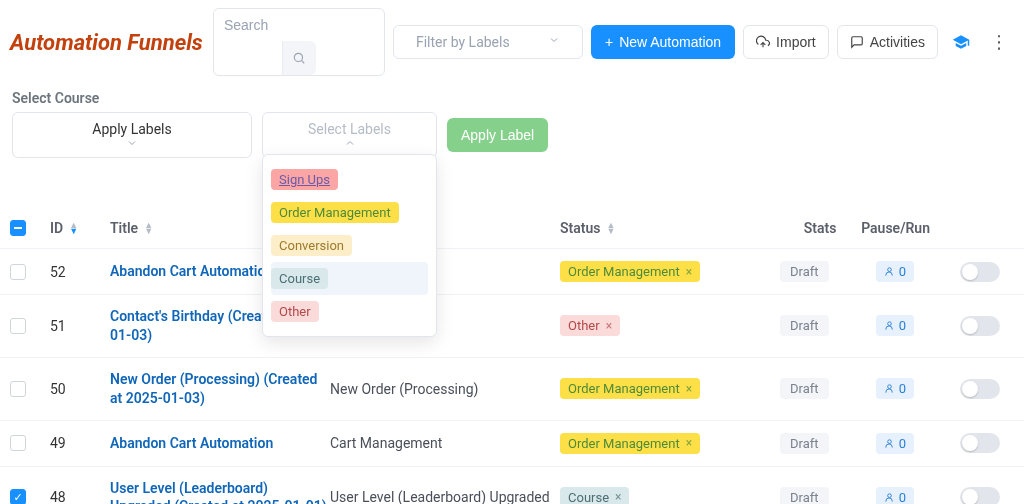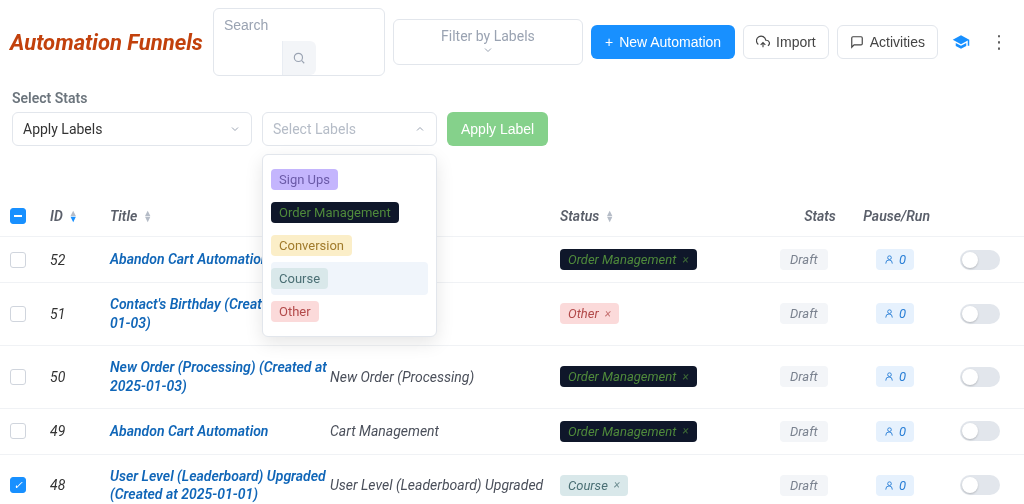--- a/index.html
+++ b/index.html
@@ -3,48 +3,48 @@
 <meta charset="utf-8">
 <style>
   * { box-sizing: border-box; margin: 0; padding: 0; }
   body { font-family: -apple-system, BlinkMacSystemFont, "Segoe UI", Roboto, sans-serif; font-size: 14px; color: #333; background: #fff; width: 1024px; }
   .topbar { display: flex; align-items: center; padding: 8px 10px; gap: 8px; }
   .page-title { font-size: 22px; font-weight: 700; color: #c2410c; margin-right: auto; font-style: italic; }
   .search-wrap { display: flex; align-items: center; border: 1px solid #e2e6ec; border-radius: 6px; background: #fff; flex-direction: column; }
   .search-input { border: none; outline: none; padding: 8px 10px; width: 170px; font-size: 14px; background: transparent; color: #555; }
   .search-input::placeholder { color: #9aa3b2; }
   .search-btn { width: 34px; height: 34px; border: none; border-left: 1px solid #e9edf3; background: #f3f5f8; border-radius: 0 6px 6px 0; display: flex; align-items: center; justify-content: center; color: #9aa3b2; cursor: pointer; }
-  .filter-wrap { display: flex; align-items: center; justify-content: space-between; border: 1px solid #e2e6ec; border-radius: 6px; padding: 8px 22px; width: 190px; color: #9aa3b2; cursor: pointer; flex-direction: column; }
+  .filter-wrap { display: flex; justify-content: space-between; border: 1px solid #e2e6ec; border-radius: 6px; padding: 8px 22px; width: 190px; color: #9aa3b2; cursor: pointer; }
   .btn-primary { background: #1890ff; color: #fff; border: none; border-radius: 6px; padding: 9px 14px; font-size: 14px; display: flex; align-items: center; gap: 6px; cursor: pointer; font-weight: 500; }
   .btn-ghost { background: #fff; color: #444; border: 1px solid #e2e6ec; border-radius: 6px; padding: 8px 12px; font-size: 14px; display: flex; align-items: center; gap: 6px; cursor: pointer; }
   .icon-btn { background: none; border: none; cursor: pointer; color: #1890ff; padding: 6px; display: flex; align-items: center; }
   .dots { color: #555; font-size: 18px; line-height: 1; }
 
   .action-section { padding: 6px 12px 0 12px; }
   .select-action-label { font-size: 14px; color: #6c757d; font-weight: 600; margin-bottom: 6px; }
   .action-row { display: flex; gap: 10px; align-items: center; position: relative; }
-  .select-box { border: 1px solid #e2e6ec; border-radius: 6px; padding: 8px 10px; display: flex; align-items: center; justify-content: space-between; cursor: pointer; background: #fff; }
+  .select-box { border: 1px solid #e2e6ec; border-radius: 6px; padding: 8px 10px; display: flex; align-items: center; justify-content: space-between; cursor: pointer; background: #fff; flex-direction: column; }
   .sb-apply { width: 240px; color: #333; }
   .sb-labels { width: 175px; color: #b5bcc7; }
   .apply-btn { background: #85d18b; color: #fff; border: none; border-radius: 6px; padding: 9px 14px; font-size: 14px; cursor: pointer; font-weight: 500; }
 
   .dropdown { position: absolute; top: 42px; left: 250px; width: 175px; background: #fff; border: 1px solid #e2e6ec; border-radius: 6px; box-shadow: 0 6px 18px rgba(0,0,0,0.1); padding: 8px; z-index: 20; }
   .dd-item { padding: 6px 0; cursor: pointer; }
   .dd-item.hover { background: #f0f5fb; border-radius: 4px; }
 
   .tag { display: inline-flex; align-items: center; border-radius: 4px; padding: 3px 8px; font-size: 13px; gap: 6px; }
   .tag-close { font-size: 12px; color: inherit; opacity: 0.7; cursor: pointer; }
-  .c-signups { background: #c4b5fd; color: #6b5aa8; }
-  .c-ordermgmt { background: #0f172a; color: #4f8a3b; }
+  .c-signups { background: #fca5a5; color: #6b5aa8; text-decoration: underline; }
+  .c-ordermgmt { background: #fde047; color: #4f8a3b; }
   .c-conversion { background: #fbeec8; color: #a07a2b; }
   .c-course { background: #d9e8ea; color: #4a6f74; }
   .c-other { background: #fbdada; color: #b24a4a; }
 
   .table { margin-top: 40px; }
-  .thead, .trow { display: grid; grid-template-columns: 40px 60px 220px 230px 220px 80px 70px 100px; align-items: center; padding: 12px 10px; border-top: 1px solid #f0f2f5; font-style: italic; }
+  .thead, .trow { display: grid; grid-template-columns: 40px 60px 220px 230px 220px 80px 70px 100px; align-items: center; padding: 12px 10px; border-top: 1px solid #f0f2f5; }
   .thead { border-top: none; color: #5a5f6a; font-weight: 600; font-size: 14px; padding-top: 22px; }
   .th-sort { display: flex; align-items: center; gap: 6px; }
   .sort-arrows { display: flex; flex-direction: column; line-height: 6px; font-size: 9px; color: #b5bcc7; }
   .sort-arrows .active { color: #1890ff; }
   .checkbox { width: 16px; height: 16px; border: 1px solid #d0d5dd; border-radius: 3px; cursor: pointer; display: flex; align-items: center; justify-content: center; }
   .checkbox.checked { background: #1890ff; border-color: #1890ff; }
   .checkbox.indet { background: #1890ff; border-color: #1890ff; }
   .checkbox.indet::after { content: ""; width: 8px; height: 2px; background: #fff; }
   .checkbox.checked::after { content: "✓"; color: #fff; font-size: 11px; }
   .title-link { color: #1066b8; font-weight: 600; cursor: pointer; line-height: 1.35; }
@@ -104,21 +104,21 @@
         <path d="M12 3L1 9l11 6 9-4.91V17h2V9L12 3zM5 13.18v4L12 21l7-3.82v-4L12 17l-7-3.82z"></path>
       </svg>
   </button>
 
   <button class="icon-btn dots">
     <span>⋮</span>
   </button>
 </div>
 
 <div class="action-section">
-  <div class="select-action-label">Select Stats</div>
+  <div class="select-action-label">Select Course</div>
   <div class="action-row">
     <div class="select-box sb-apply">
       <span>Apply Labels</span>
       <svg width="12" height="12" viewBox="0 0 24 24" fill="none" stroke="#9aa3b2" stroke-width="2">
           <polyline points="6 9 12 15 18 9"></polyline>
         </svg>
     </div>
     <div class="select-box sb-labels">
       <span>Select Labels</span>
       <svg width="12" height="12" viewBox="0 0 24 24" fill="none" stroke="#9aa3b2" stroke-width="2">

